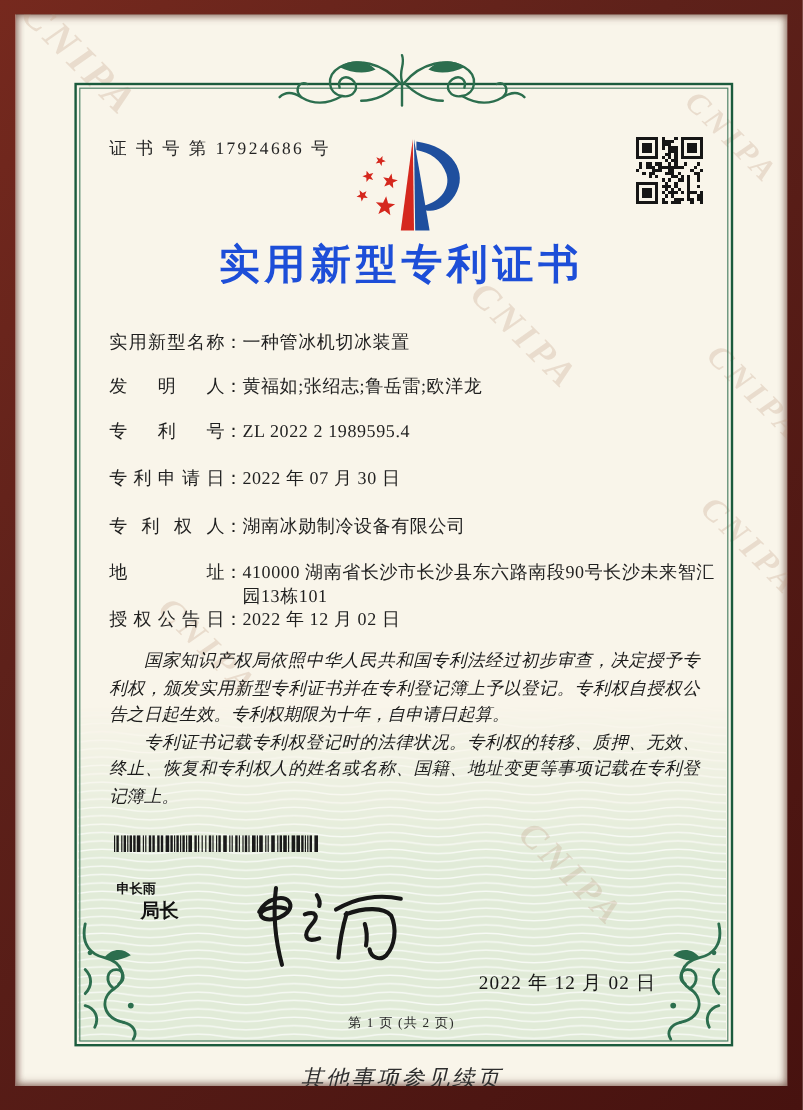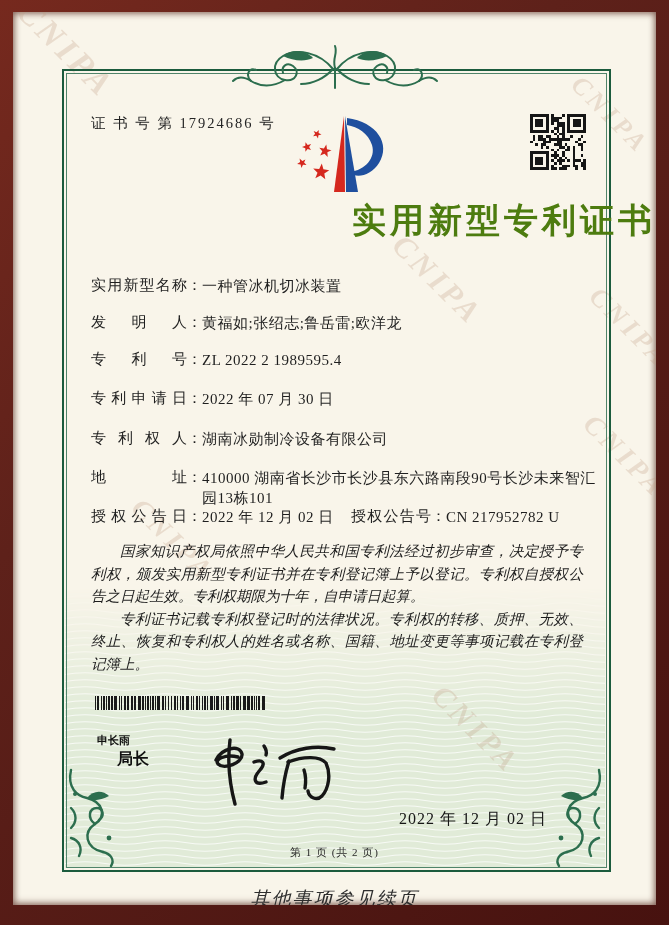--- a/index.html
+++ b/index.html
@@ -27,21 +27,21 @@
   .gborder{position:absolute;left:49px;top:57px;width:545px;height:799px;border:2.5px solid #1b5b3d;z-index:3;pointer-events:none;}
   .gborder-inner{position:absolute;inset:2px;border:1px solid #50846a;}
   .orn{position:absolute;z-index:4;pointer-events:none;}
   .orn-top{left:50%;top:30px;transform:translateX(-50%);}
   .orn-bl{left:50px;top:756px;}
   .orn-br{left:536px;top:756px;transform:scaleX(-1);}
   .content{position:absolute;inset:0;z-index:5;text-decoration:underline;}
   .cert-no{position:absolute;left:78px;top:102px;font-size:14.5px;letter-spacing:2px;color:#242424;}
   .logo{position:absolute;left:268px;top:94px;width:124px;height:94px;}
   .qr{position:absolute;left:517px;top:102px;width:56px;height:56px;}
-  .doc-title{position:absolute;left:0;right:0;top:186px;text-align:right;font-size:34px;font-weight:bold;letter-spacing:4px;color:#4d7c0f;}
+  .doc-title{position:absolute;left:0;right:0;top:186px;text-align:center;font-size:34px;font-weight:bold;letter-spacing:4px;color:#1d4ed8;}
   .row{position:absolute;left:78px;right:52px;font-size:15px;color:#1f1f1f;}
   .flabel{display:inline-block;width:96px;text-align:justify;text-align-last:justify;vertical-align:top;}
   .colon{display:inline-block;vertical-align:top;}
   .fvalue{display:inline-block;vertical-align:top;letter-spacing:.5px;max-width:400px;line-height:20px;}
   .grant2{position:absolute;left:260px;top:0;white-space:nowrap;}
   .grant2 .flabel{width:80px;}
   .body-text{position:absolute;left:78px;top:528px;width:492px;font-size:14.5px;line-height:22.6px;color:#1c1c1c;font-style:italic;text-align:justify;}
   .body-text p{margin:0;text-indent:2em;}
   .barcode{position:absolute;left:82px;top:684px;width:172px;height:14px;}
   .sig-title{position:absolute;left:84px;top:737px;font-family:"Liberation Sans","DejaVu Sans",sans-serif;font-weight:bold;font-size:16px;color:#111;margin-left:20px;}
@@ -379,23 +379,20 @@
       <span class="flabel">专利申请日</span><span class="colon">：</span><span class="fvalue">2022 年 07 月 30 日</span>
     </div>
     <div class="row" style="top:417px;">
       <span class="flabel">专利权人</span><span class="colon">：</span><span class="fvalue">湖南冰勋制冷设备有限公司</span>
     </div>
     <div class="row" style="top:456px;">
       <span class="flabel">地址</span><span class="colon">：</span><span class="fvalue">410000 湖南省长沙市长沙县东六路南段90号长沙未来智汇园13栋101</span>
     </div>
     <div class="row" style="top:495px;">
       <span class="flabel">授权公告日</span><span class="colon">：</span><span class="fvalue">2022 年 12 月 02 日</span>
-      <span class="grant2">
-        <span class="flabel">授权公告号</span><span class="colon">：</span><span class="fvalue">CN 217952782 U</span>
-      </span>
     </div>
 
     <div class="body-text">
       <p>国家知识产权局依照中华人民共和国专利法经过初步审查，决定授予专利权，颁发实用新型专利证书并在专利登记簿上予以登记。专利权自授权公告之日起生效。专利权期限为十年，自申请日起算。</p>
       <p>专利证书记载专利权登记时的法律状况。专利权的转移、质押、无效、终止、恢复和专利权人的姓名或名称、国籍、地址变更等事项记载在专利登记簿上。</p>
     </div>
 
     <div class="barcode">
       <svg id="barcode-svg" width="172" height="14">
           <rect x="0" y="0" width="1" height="14" fill="#1a1a1a"></rect>

